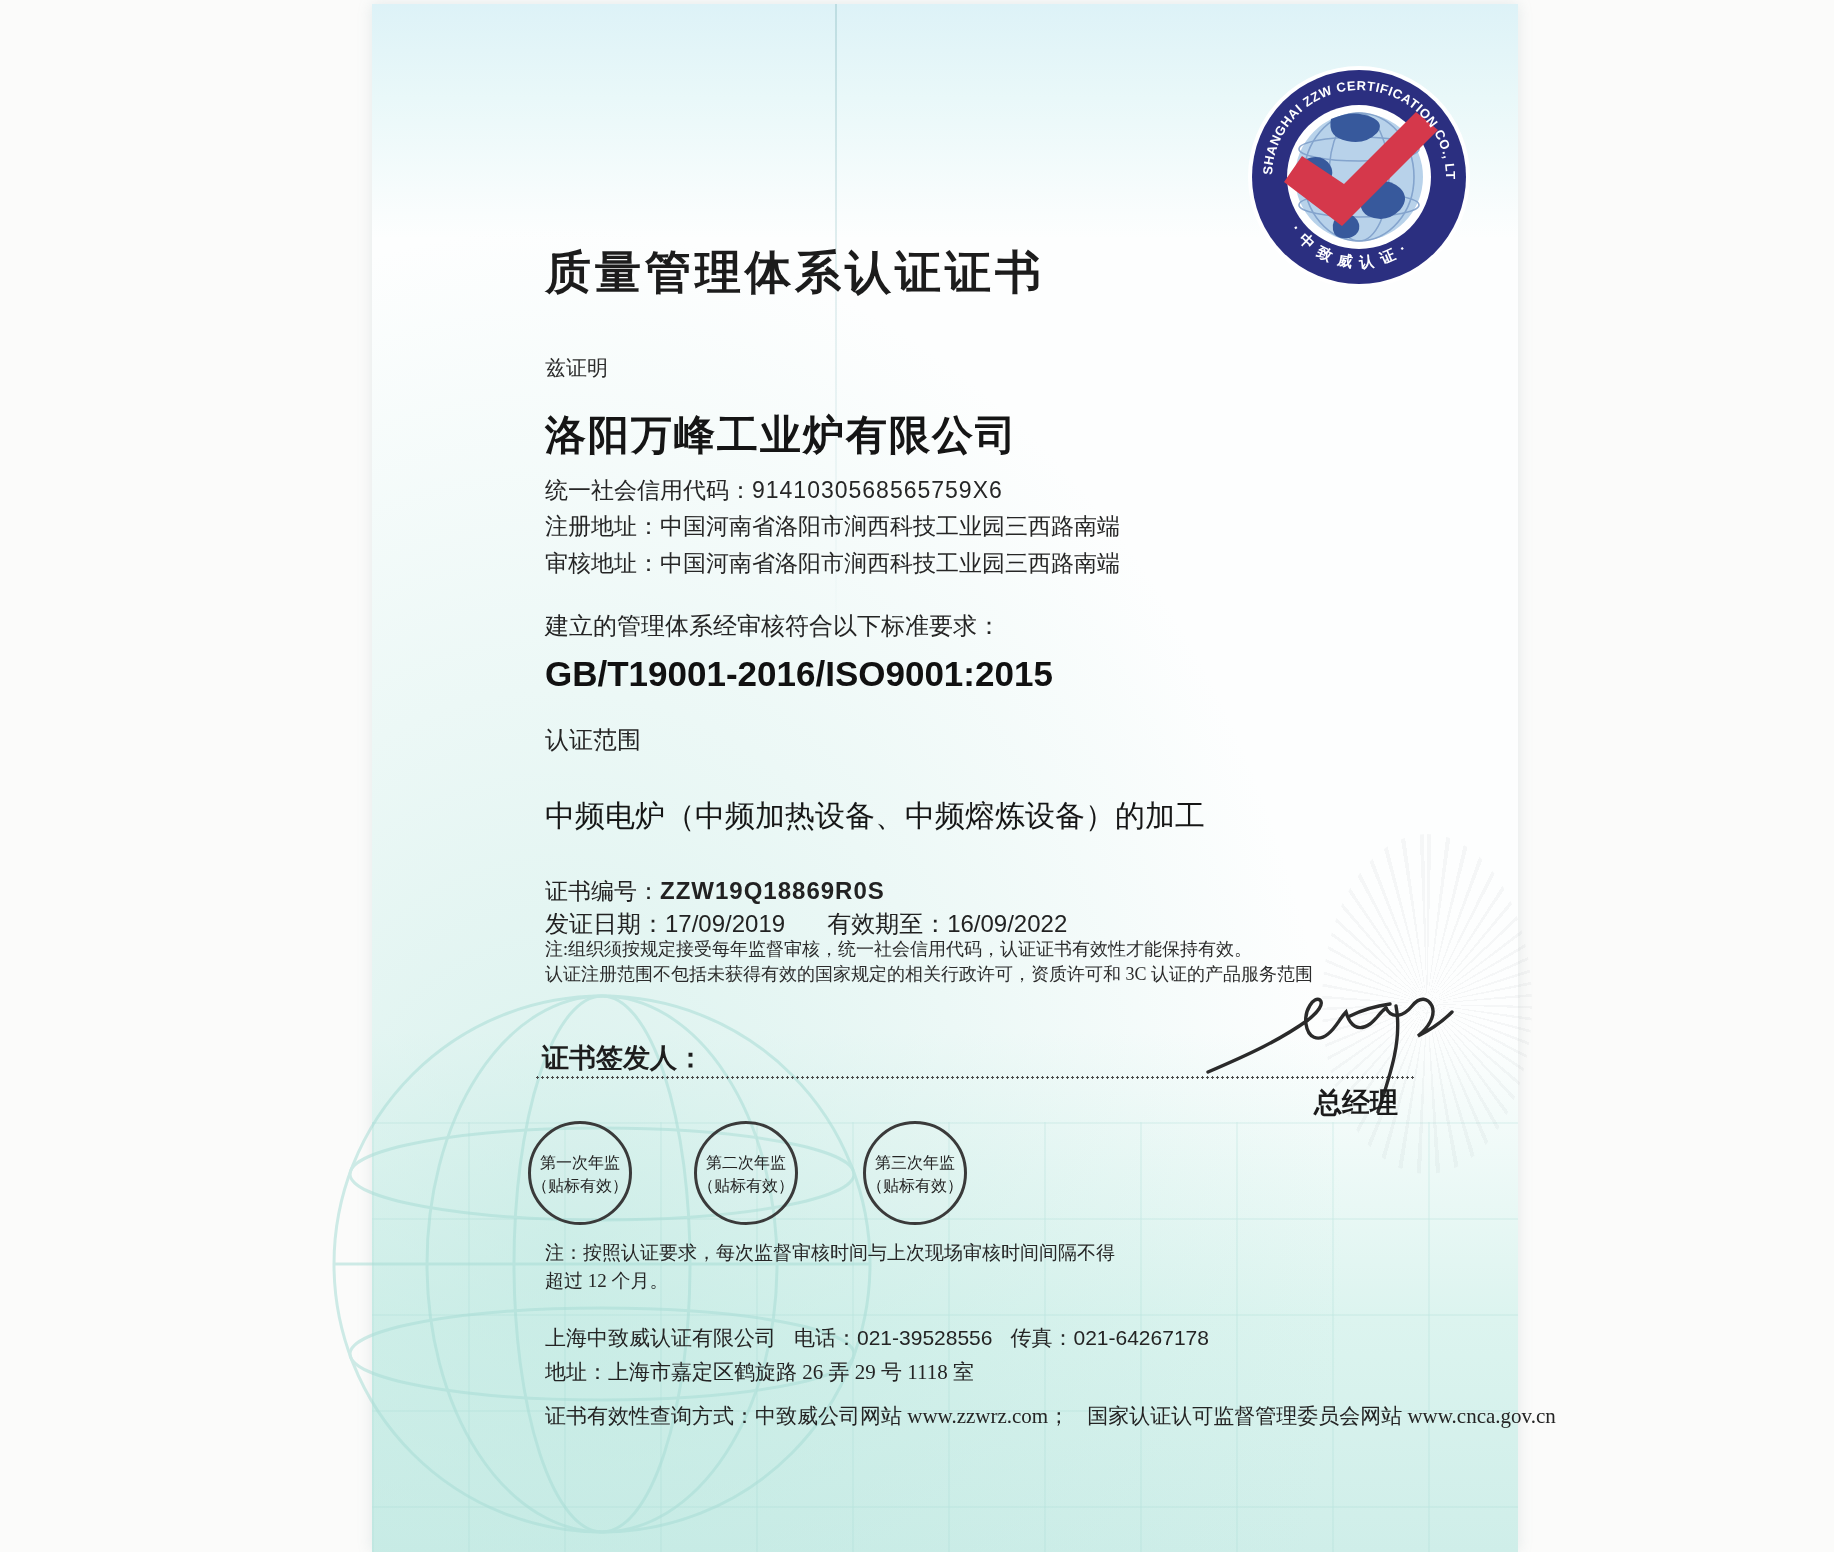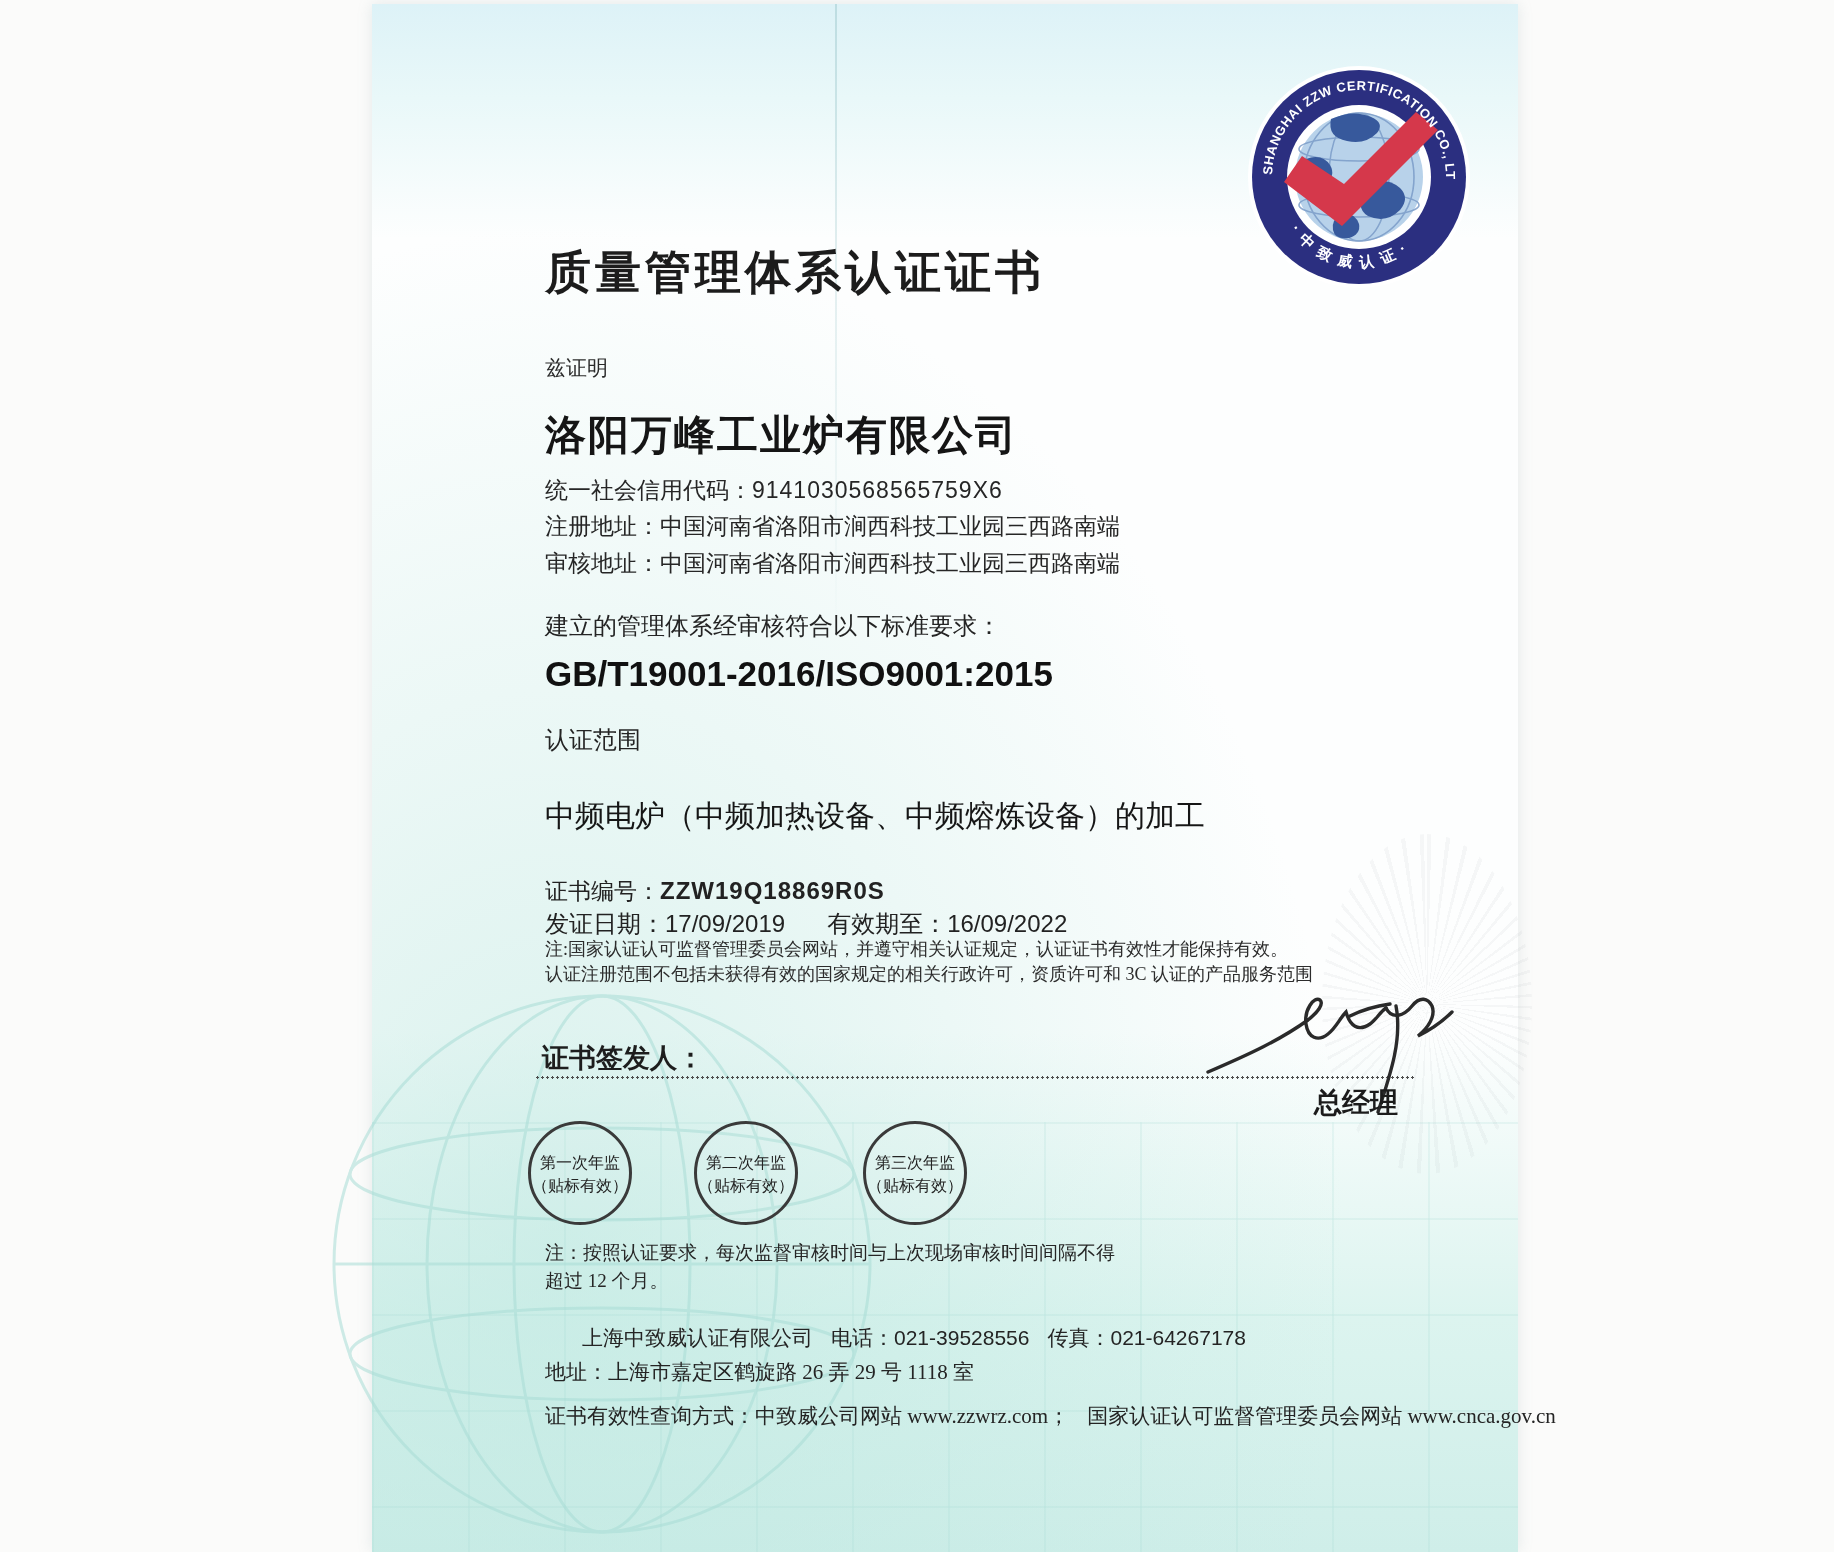--- a/index.html
+++ b/index.html
@@ -54,21 +54,21 @@
   .gm{left:942px;top:1080px;font-size:28px;font-weight:600;color:#1b1b1b;}
   .sig{position:absolute;left:828px;top:972px;}
   .circle{position:absolute;width:104px;height:104px;border:3px solid #3a3a3a;border-radius:50%;
           top:1117px;box-sizing:border-box;text-align:center;padding-top:27px;
           font-size:16px;line-height:1.45;color:#242424;background:rgba(255,255,255,.06);}
   .c1{left:156px;text-align:center;} .c2{left:322px;} .c3{left:491px;}
   .supnote{font-size:19px;color:#262626;}
   .sn1{left:173px;top:1236px;}
   .sn2{left:173px;top:1264px;}
   .foot{font-size:21px;color:#242424;}
-  .f1{left:173px;top:1320px;margin-left:37px;}
+  .f1{left:173px;top:1320px;}
   .f2{left:173px;top:1354px;}
   .f3{left:173px;top:1398px;}
   .sp{display:inline-block;width:18px;}
   .logo{position:absolute;left:874px;top:60px;}
 </style>
 </head>
 <body>
 
 <div class="stage">
   <div class="paper">
@@ -140,21 +140,21 @@
     <div class="t standard sans">GB/T19001-2016/ISO9001:2015</div>
     <div class="t scopelabel">认证范围</div>
     <div class="t scope">中频电炉（中频加热设备、中频熔炼设备）的加工</div>
 
     <div class="t certno">
       <span>证书编号：</span><span class="val sans">ZZW19Q18869R0S</span>
     </div>
     <div class="t dates">
       <span>发证日期：</span><span class="val sans">17/09/2019</span><span class="gap"></span><span>有效期至：</span><span class="val sans">16/09/2022</span>
     </div>
-    <div class="t note note1">注:国家认证认可监督管理委员会网站，并遵守相关认证规定，认证证书有效性才能保持有效。</div>
+    <div class="t note note1">注:组织须按规定接受每年监督审核，统一社会信用代码，认证证书有效性才能保持有效。</div>
     <div class="t note note2">认证注册范围不包括未获得有效的国家规定的相关行政许可，资质许可和 3C 认证的产品服务范围</div>
 
     <div class="t signer">证书签发人：</div>
     <div class="dotline"></div>
     <svg class="sig" width="270" height="140" viewBox="0 0 270 140">
       <g fill="none" stroke="#2a2a2a" stroke-width="3.4" stroke-linecap="round">
         <path d="M8,96 C50,78 80,64 108,44 C118,36 124,28 120,24 C114,20 104,34 106,48 C108,62 118,66 128,58 C136,52 140,42 146,36 C150,50 158,56 170,48 C176,44 180,36 186,32"></path>
         <path d="M186,32 C192,44 204,40 212,30 C220,20 228,22 232,30 C236,40 228,52 218,60 C230,54 244,44 252,36"></path>
         <path d="M150,40 C162,34 176,30 190,28"></path>
         <path d="M196,30 C202,62 192,94 178,136"></path>

